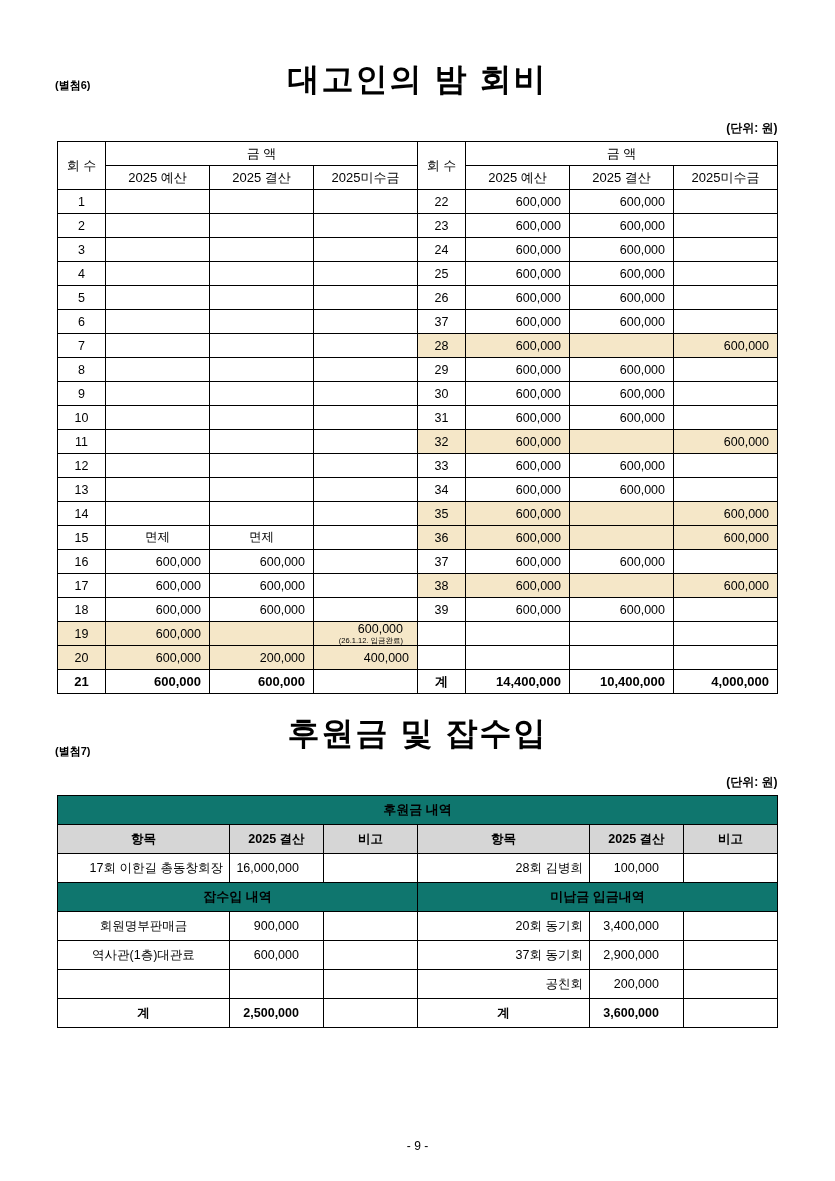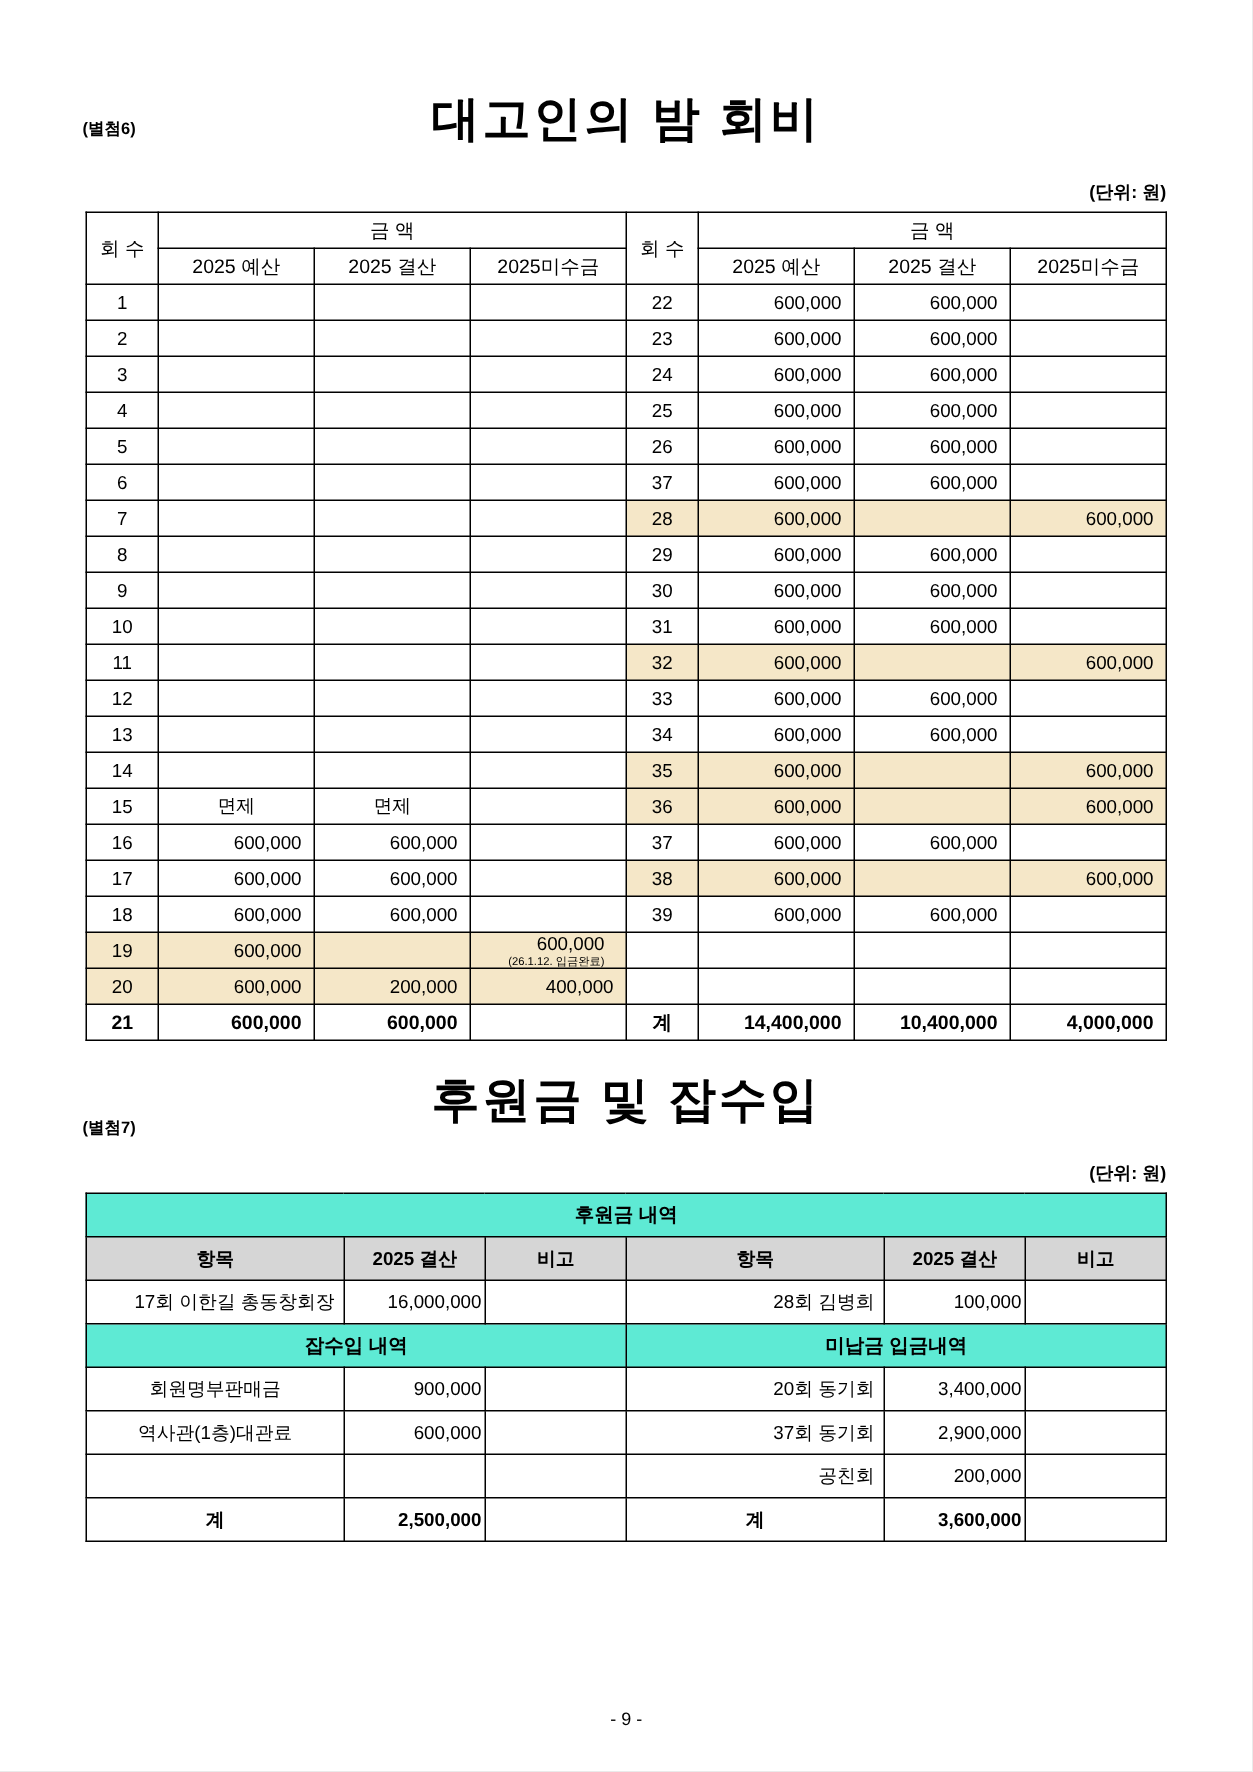--- a/index.html
+++ b/index.html
@@ -86,36 +86,36 @@
   }
   .t2 td {
     border: 1px solid #000;
     height: 28px;
     font-size: 12.5px;
     text-align: center;
     padding: 0 6px;
     color: #000;
   }
   .t2 .sec {
-    background: #5eead4;
+    background: #0f766e;
     font-weight: bold;
     font-size: 13px;
   }
   .t2 .hd {
     background: #d6d6d6;
     font-weight: bold;
     font-size: 12.5px;
   }
   .t2 .lft {
     text-align: right;
     padding-left: 8px;
   }
   .t2 .num {
     text-align: right;
-    padding-right: 2px;
+    padding-right: 24px;
   }
   .t2 .bold {
     font-weight: bold;
   }
   .pagenum {
     position: absolute;
     bottom: 28px;
     left: 0;
     right: 0;
     text-align: center;

